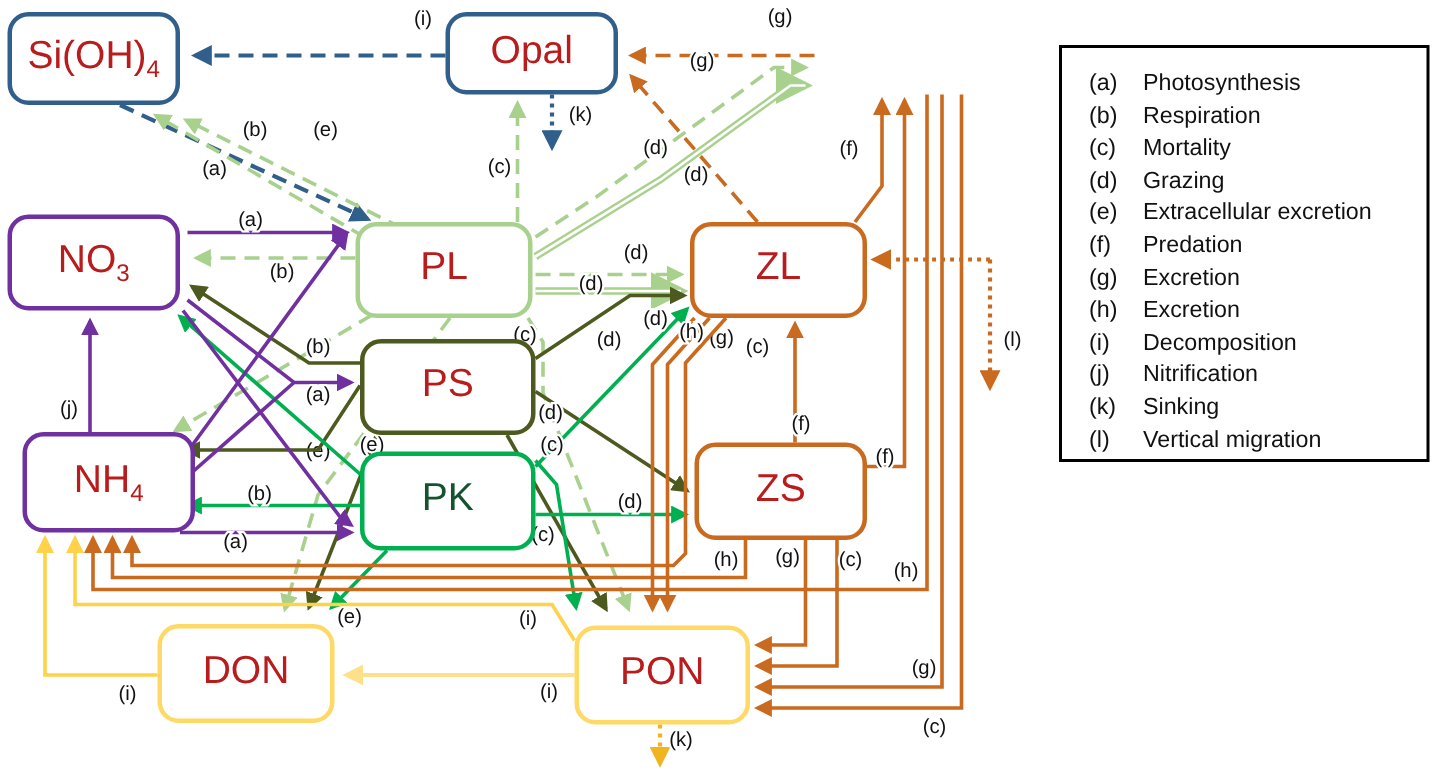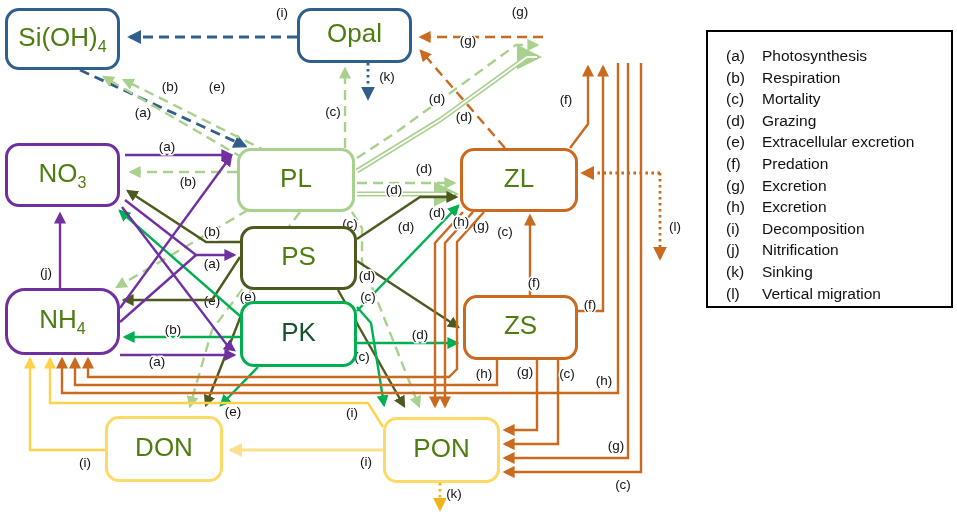--- a/index.html
+++ b/index.html
@@ -11,21 +11,21 @@
   .edge-label {
     font-family:"Liberation Sans", sans-serif;
     font-size:13.5px; fill:#111;
     paint-order:stroke; stroke:#ffffff; stroke-width:3px;
     text-anchor:middle; dominant-baseline:middle;
   }
   .node {
     position:absolute; z-index:2; background:#ffffff;
     border:3px solid #888; border-radius:14px;
     display:flex; align-items:center; justify-content:center;
-    color:#4d7c0f;
+    color:#b91c1c;
   }
   .node .lbl { font-size:26px; line-height:1; white-space:nowrap; }
   .node .lbl sub { font-size:0.62em; }
   #legend {
     position:absolute; z-index:2; left:706px; top:30px; width:247px; height:278px;
     border:2px solid #000; background:#fff; box-sizing:border-box;
     padding:13px 0 0 18px;
   }
   .legend-row { display:flex; font-size:15.5px; line-height:21.6px; color:#111; }
   .legend-key { display:inline-block; width:36px; flex:0 0 36px; }
@@ -188,21 +188,21 @@
     </div>
   <div class="node" style="left: 237px; top: 148px; width: 112px; height: 58px; border-color: rgb(169, 209, 142); text-align: center;">
       <span class="lbl"><span>PL</span><sub></sub></span>
     </div>
   <div class="node" style="left: 460px; top: 148px; width: 112px; height: 58px; border-color: rgb(201, 106, 31);">
       <span class="lbl"><span>ZL</span><sub></sub></span>
     </div>
   <div class="node" style="left: 240px; top: 226px; width: 111px; height: 58px; border-color: rgb(77, 90, 31);">
       <span class="lbl"><span>PS</span><sub></sub></span>
     </div>
-  <div class="node" style="left: 5px; top: 288px; width: 109px; height: 61px; border-color: rgb(112, 48, 160); border-radius: 20px;">
+  <div class="node" style="left: 15px; top: 288px; width: 109px; height: 61px; border-color: rgb(112, 48, 160);">
       <span class="lbl"><span>NH</span><sub>4</sub></span>
     </div>
   <div class="node" style="left: 240px; top: 301px; width: 111px; height: 60px; border-color: rgb(0, 176, 80); color: #14532d;">
       <span class="lbl"><span>PK</span><sub></sub></span>
     </div>
   <div class="node" style="left: 463px; top: 295px; width: 109px; height: 59px; border-color: rgb(201, 106, 31);">
       <span class="lbl"><span>ZS</span><sub></sub></span>
     </div>
   <div class="node" style="left: 105px; top: 416px; width: 112px; height: 60px; border-color: rgb(255, 217, 102);">
       <span class="lbl"><span>DON</span><sub></sub></span>

